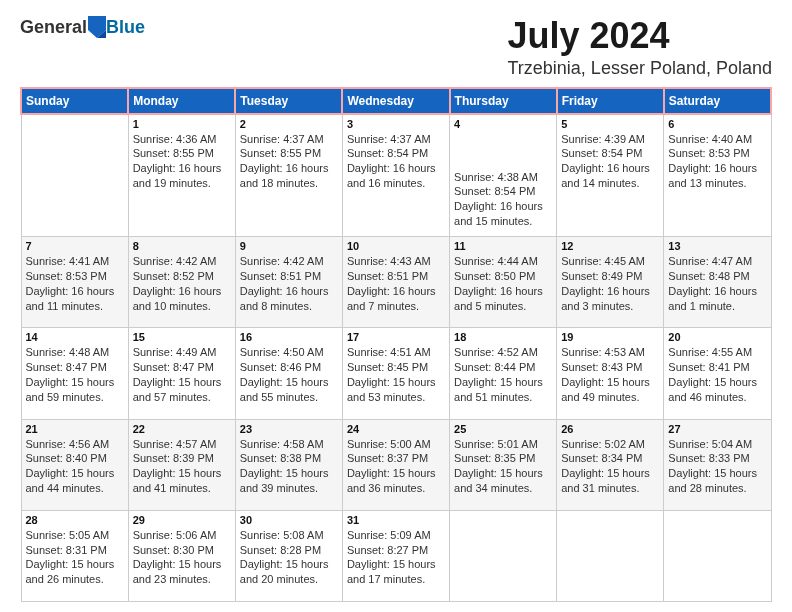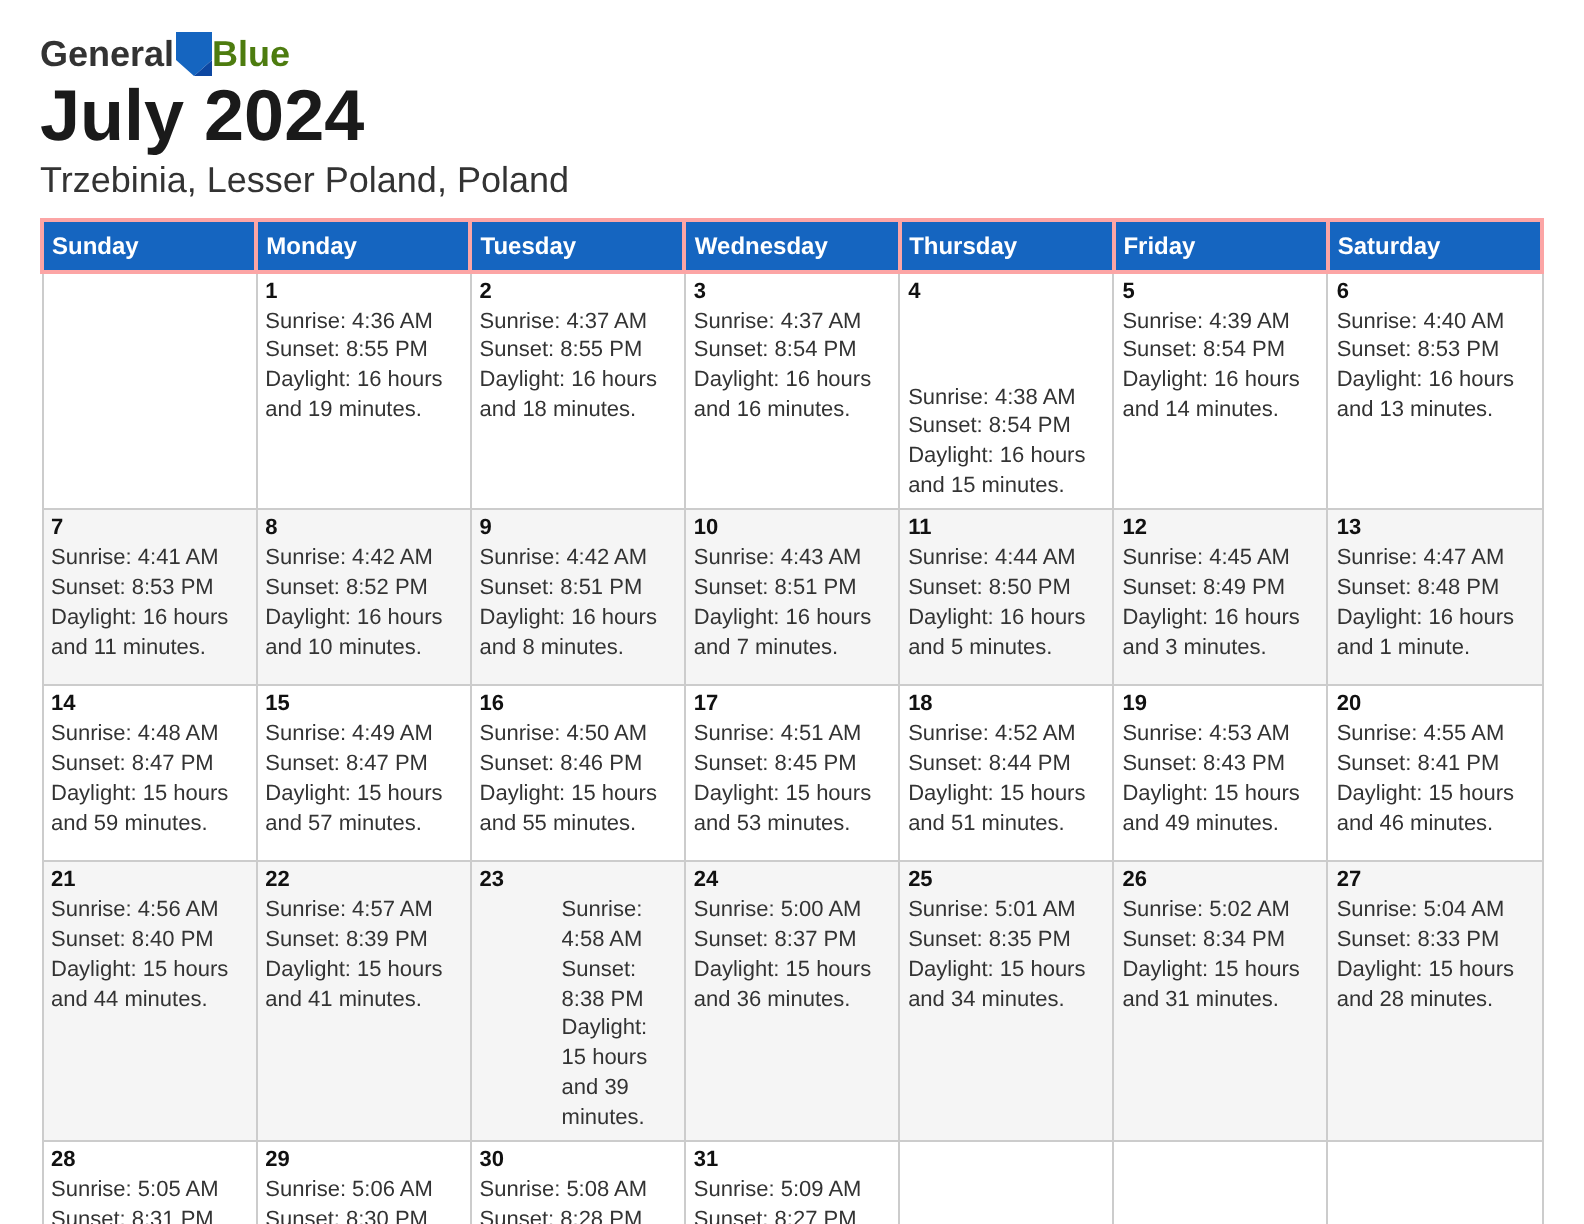--- a/index.html
+++ b/index.html
@@ -15,36 +15,35 @@
       height: 612px;
       padding: 16px 20px 10px 20px;
       display: flex;
       flex-direction: column;
     }
     .header {
       display: flex;
       justify-content: space-between;
       align-items: flex-start;
       margin-bottom: 8px;
-      flex-direction: column;
     }
     .logo {
       display: flex;
       flex-direction: column;
       align-items: flex-start;
     }
     .logo-text {
       display: flex;
       align-items: center;
       font-size: 18px;
       font-weight: bold;
       color: #1a1a1a;
     }
     .logo-general { color: #333; }
-    .logo-blue { color: #4d7c0f; }
+    .logo-blue { color: #0369a1; }
     .logo-icon {
       width: 18px;
       height: 22px;
       margin-left: 1px;
       margin-right: 0px;
     }
     .title-block {
       text-align: left;
     }
     .main-title {
@@ -293,21 +292,21 @@
           </td>
           <td>
             <span class="day-num">22</span>
             <div class="cell-text" style="white-space: pre-line;">Sunrise: 4:57 AM
 Sunset: 8:39 PM
 Daylight: 15 hours
 and 41 minutes.</div>
           </td>
           <td>
             <span class="day-num">23</span>
-            <div class="cell-text" style="white-space: pre-line; margin-left: 41px;">Sunrise: 4:58 AM
+            <div class="cell-text" style="white-space: pre-line;">Sunrise: 4:58 AM
 Sunset: 8:38 PM
 Daylight: 15 hours
 and 39 minutes.</div>
           </td>
           <td>
             <span class="day-num">24</span>
             <div class="cell-text" style="white-space: pre-line;">Sunrise: 5:00 AM
 Sunset: 8:37 PM
 Daylight: 15 hours
 and 36 minutes.</div>

